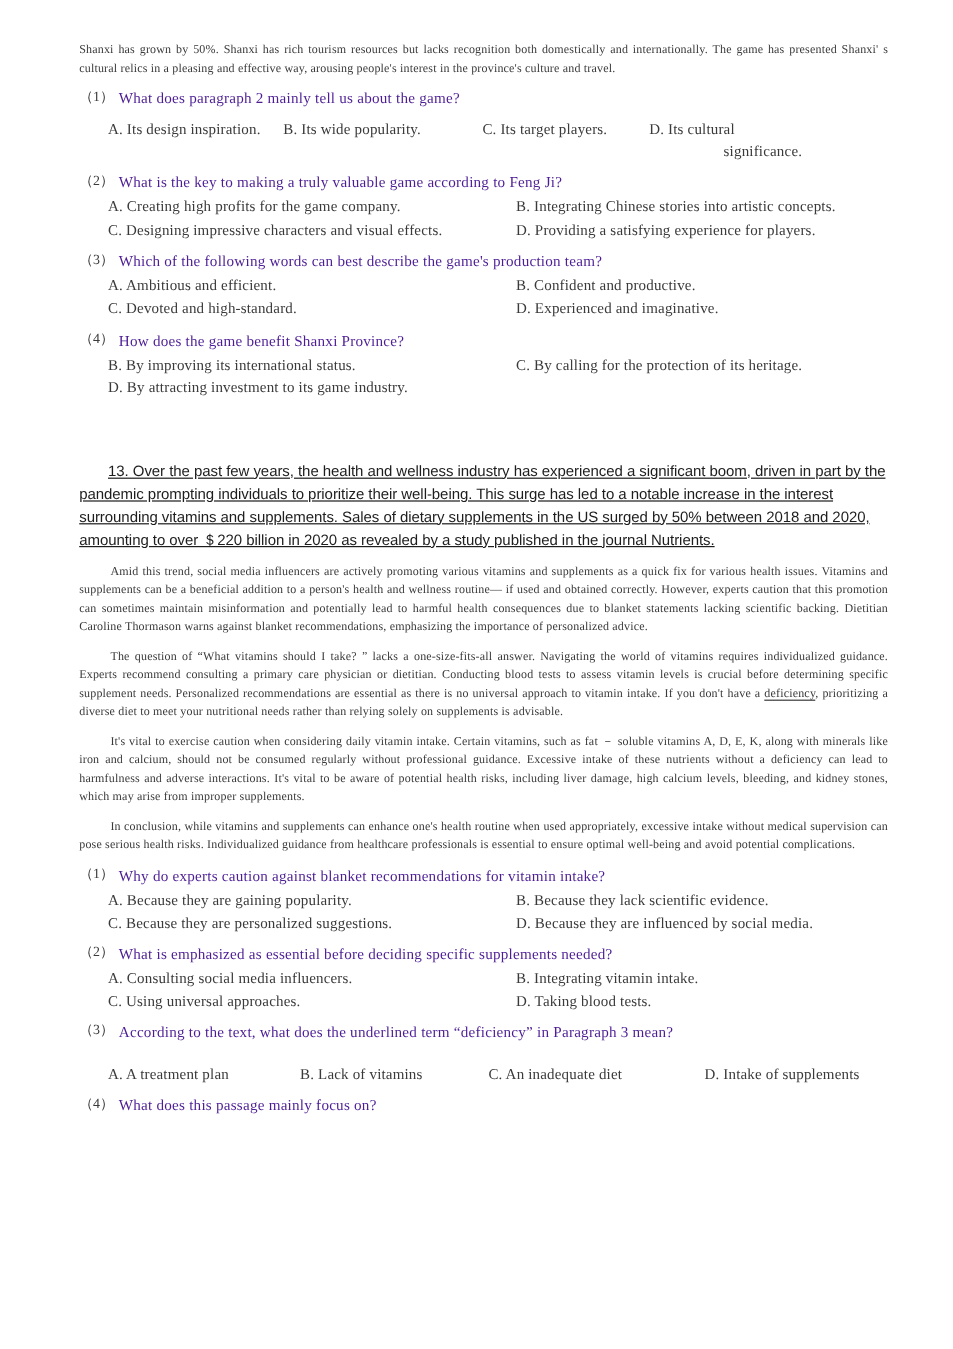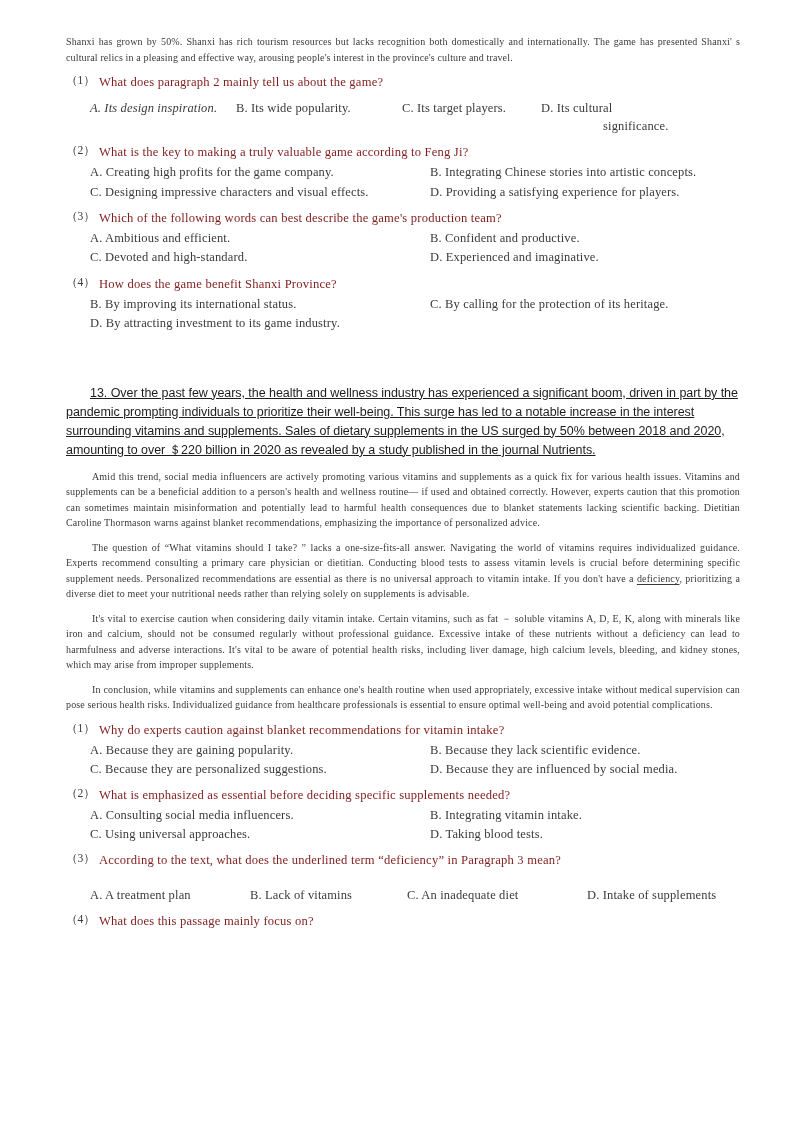--- a/index.html
+++ b/index.html
@@ -77,21 +77,21 @@
     color: #3a3a3a;
     flex: 0 0 auto;
     line-height: 1.2;
     padding-top: 0px;
     white-space: nowrap;
   }
   .qtext {
     font-family: "Liberation Serif", serif;
     font-size: 12.6px;
     line-height: 1.35;
-    color: #7f1d1d;
+    color: #4c1d95;
     letter-spacing: 0.2px;
     align-self: flex-end;
     padding-bottom: 0px;
   }
 
   
   .opts2 {
     display: grid;
     grid-template-columns: 340px 1fr;
     column-gap: 0px;
@@ -129,21 +129,21 @@
     margin-top: 8px;
     padding-left: 24px;
     position: relative;
     font-family: "Liberation Serif", serif;
     font-size: 12.5px;
     color: #3a3a3a;
     letter-spacing: 0.15px;
     line-height: 1.45;
     height: 36px;
   }
-  .opts-q1 .a { position: absolute; left: 24px;  top: 0; font-style: italic; }
+  .opts-q1 .a { position: absolute; left: 24px;  top: 0; }
   .opts-q1 .b { position: absolute; left: 170px; top: 0; }
   .opts-q1 .c { position: absolute; left: 336px; top: 0; }
   .opts-q1 .d { position: absolute; left: 475px; top: 0; width: 120px; }
   .opts-q1 .d .w2 { display: block; padding-left: 62px; }
 
   .gap-big { height: 52px; }
 </style>
 </head>
 <body>
 

